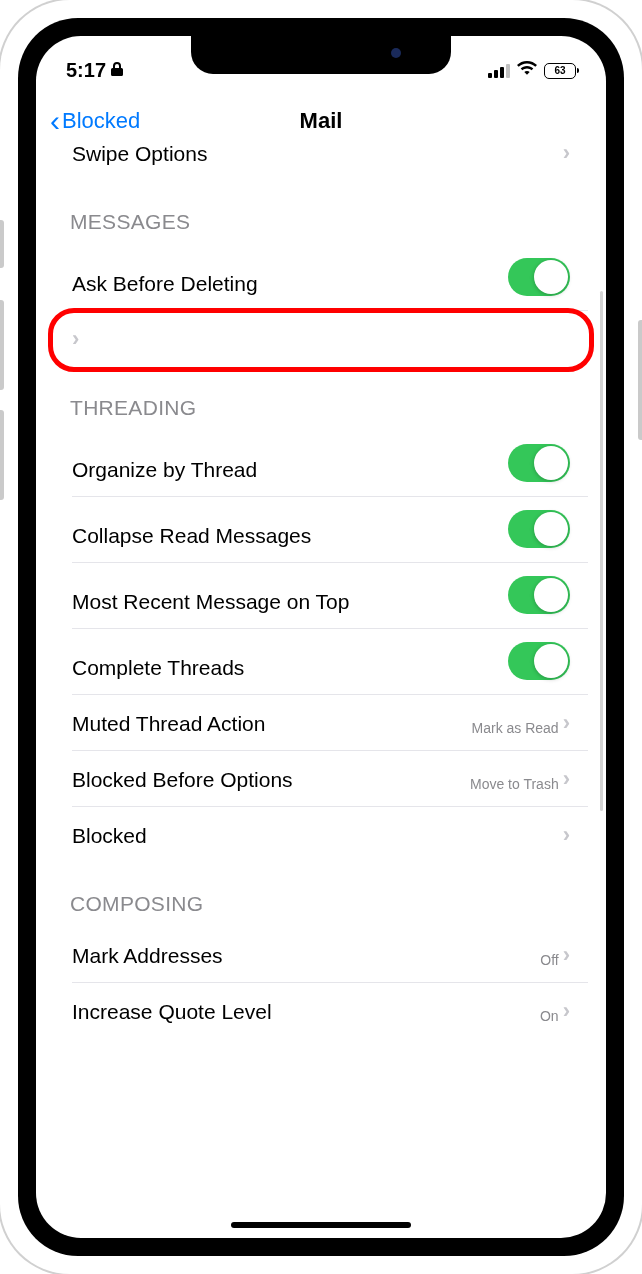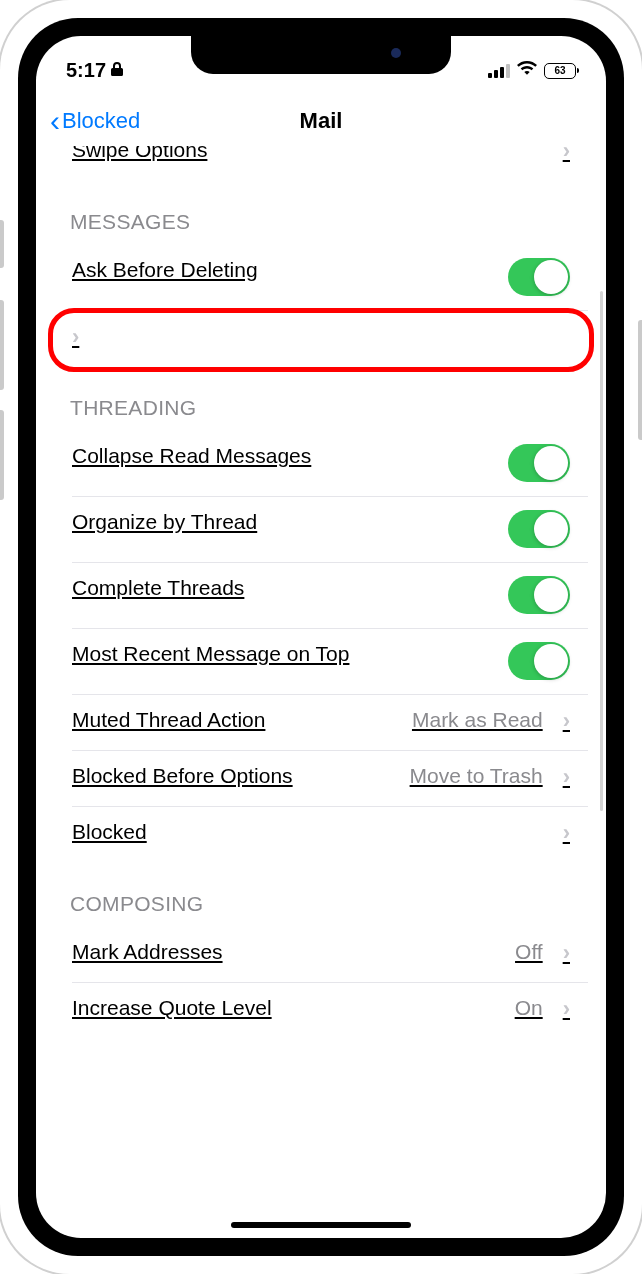--- a/index.html
+++ b/index.html
@@ -170,42 +170,41 @@
     .section-header {
       color: #8a8a8e;
       font-size: 21px;
       font-weight: 400;
       padding: 30px 34px 10px;
       text-transform: uppercase;
       letter-spacing: 0.3px;
     }
     .row {
       display: flex;
-      align-items: flex-start;
+      align-items: flex-end;
       padding: 14px 18px;
       min-height: 56px;
       font-size: 21px;
       color: #000;
       position: relative;
-      text-decoration: underline;
     }
     .row + .row::before {
       content: '';
       position: absolute;
       top: 0;
       left: 18px;
       right: 0;
       height: 1px;
       background: #e5e5ea;
     }
     .row-label { flex: 1; }
     .row-value {
       color: #8a8a8e;
-      font-size: 21px;
-      margin-right: 20px;
+      font-size: 14px;
+      margin-right: 4px;
     }
     .chev-right {
       color: #c7c7cc;
       font-size: 22px;
       font-weight: 600;
     }
     .toggle {
       width: 62px;
       height: 38px;
       border-radius: 19px;
@@ -332,44 +331,44 @@
             <div class="row">
               <span class="chev-right">›</span>
             </div>
           </div>
           <div class="highlight"></div>
         </div>
 
         <div class="section-header">THREADING</div>
         <div class="section-group">
           <div class="row">
+            <span class="row-label">Organize by Thread</span>
+            <div class="toggle toggle-on">
+                <div class="knob"></div>
+              </div>
+          </div>
+          <div class="row">
             <span class="row-label">Collapse Read Messages</span>
             <div class="toggle toggle-on">
                 <div class="knob"></div>
               </div>
           </div>
           <div class="row">
-            <span class="row-label">Organize by Thread</span>
+            <span class="row-label">Most Recent Message on Top</span>
             <div class="toggle toggle-on">
                 <div class="knob"></div>
               </div>
           </div>
           <div class="row">
             <span class="row-label">Complete Threads</span>
             <div class="toggle toggle-on">
                 <div class="knob"></div>
               </div>
           </div>
           <div class="row">
-            <span class="row-label">Most Recent Message on Top</span>
-            <div class="toggle toggle-on">
-                <div class="knob"></div>
-              </div>
-          </div>
-          <div class="row">
             <span class="row-label">Muted Thread Action</span>
             <span class="row-value">Mark as Read</span>
             <span class="chev-right">›</span>
           </div>
           <div class="row">
             <span class="row-label">Blocked Before Options</span>
             <span class="row-value">Move to Trash</span>
             <span class="chev-right">›</span>
           </div>
           <div class="row">

